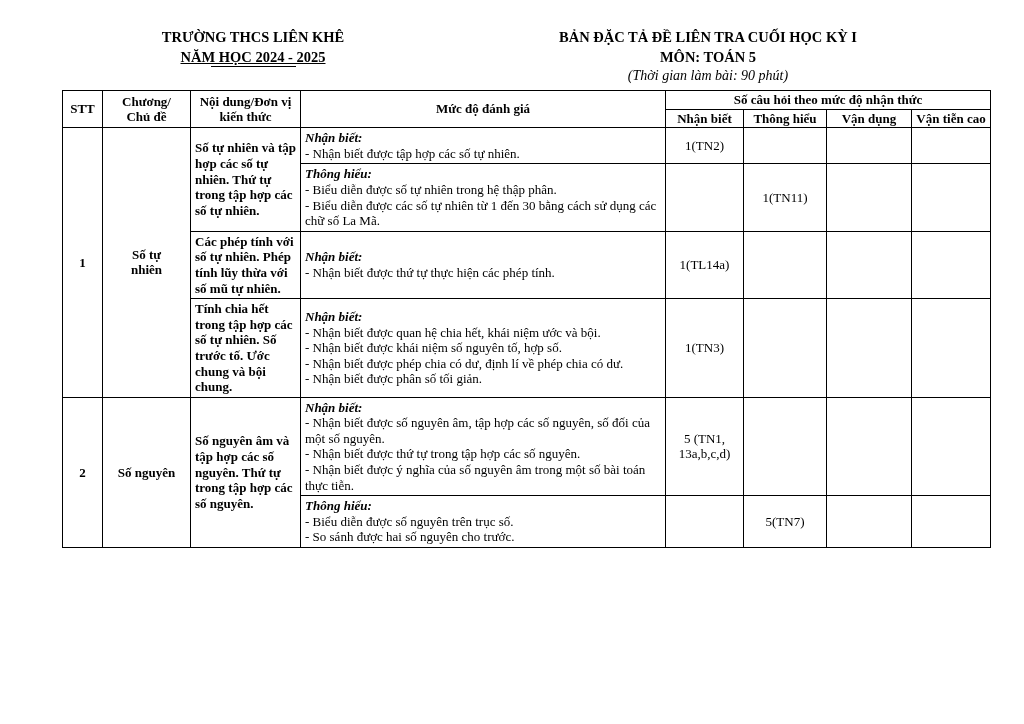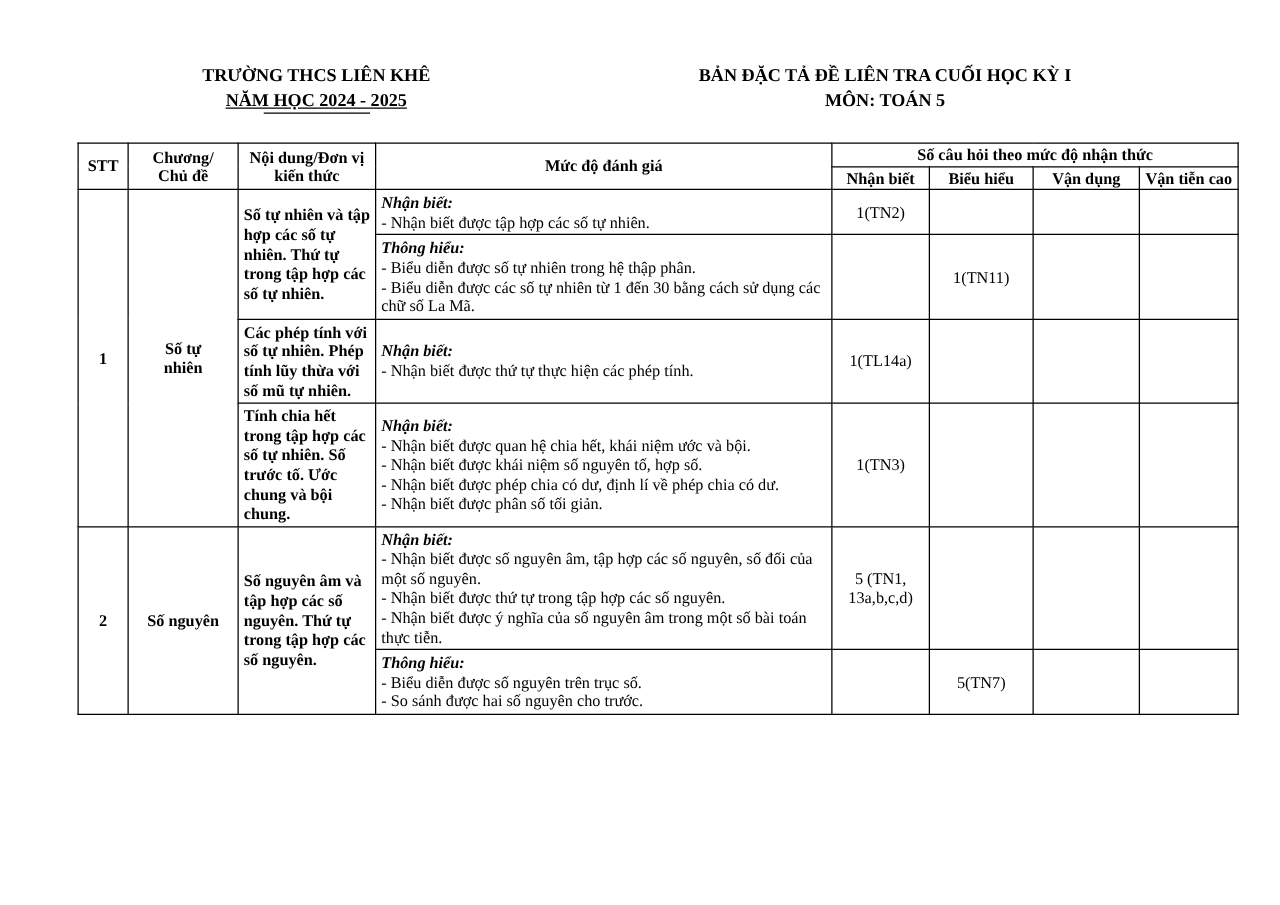--- a/index.html
+++ b/index.html
@@ -4,21 +4,21 @@
 <style>
   * { margin:0; padding:0; box-sizing:border-box; }
   html,body { background:#ffffff; }
   body {
     width:1024px; height:724px;
     font-family:"Liberation Serif", serif;
     color:#000;
     position:relative;
     overflow:hidden;
   }
-  .page { position:relative; width:1024px; height:724px; padding-top:52px; }
+  .page { position:relative; width:1024px; height:724px; padding-top:28px; }
 
   
   .doc-header { position:relative; height:58px; }
   .hdr-left {
     position:absolute; left:86px; top:0; width:334px;
     text-align:center; font-weight:bold; font-size:14.5px; line-height:1.35;
   }
   .hdr-right {
     position:absolute; left:430px; top:0; width:556px;
     text-align:center; font-weight:bold; font-size:14.5px; line-height:1.35;
@@ -59,20 +59,21 @@
 <div class="page">
 
   <div class="doc-header">
     <div class="hdr-left">
       <div>TRƯỜNG THCS LIÊN KHÊ</div>
       <div><span class="year-wrap">NĂM HỌC 2024 - 2025</span></div>
     </div>
     <div class="hdr-right">
       <div>BẢN ĐẶC TẢ ĐỀ LIÊN TRA CUỐI HỌC KỲ I</div>
       <div>MÔN: TOÁN 5</div>
+      <div class="duration">(Thời gian làm bài: 90 phút)</div>
     </div>
   </div>
 
   <table class="spec">
     <colgroup>
       <col style="width:40px">
         <col style="width:88px">
         <col style="width:110px">
         <col style="width:365px">
       <col style="width:78px">
@@ -85,21 +86,21 @@
         <th rowspan="2">STT</th>
         <th rowspan="2" class="pre">Chương/
 Chủ đề</th>
         <th rowspan="2" class="pre">Nội dung/Đơn vị
 kiến thức</th>
         <th rowspan="2">Mức độ đánh giá</th>
         <th colspan="4" class="group-hd">Số câu hỏi theo mức độ nhận thức</th>
       </tr>
       <tr>
         <th>Nhận biết</th>
-        <th>Biểu hiểu</th>
+        <th>Thông hiểu</th>
         <th>Vận dụng</th>
         <th>Vận tiễn cao</th>
       </tr>
     </thead>
     <tbody>
 
       <tr>
         <td rowspan="4" class="c-stt">1</td>
         <td rowspan="4" class="c-chap">Số tự
 nhiên</td>

